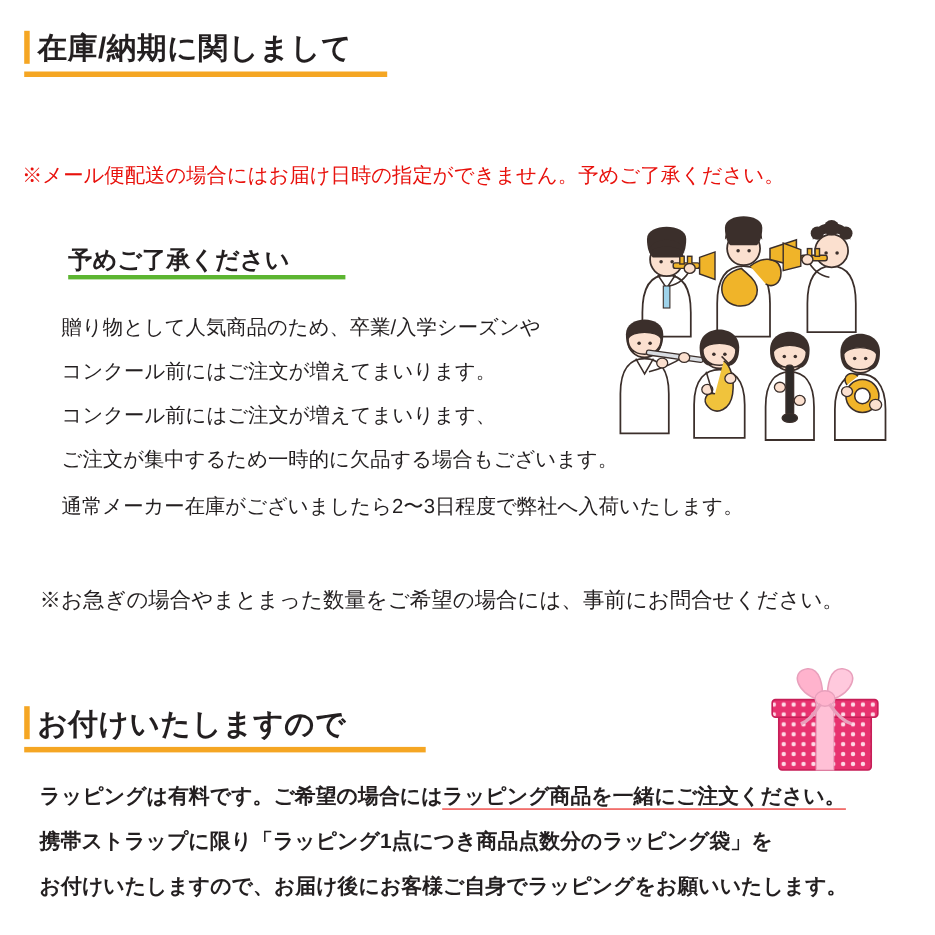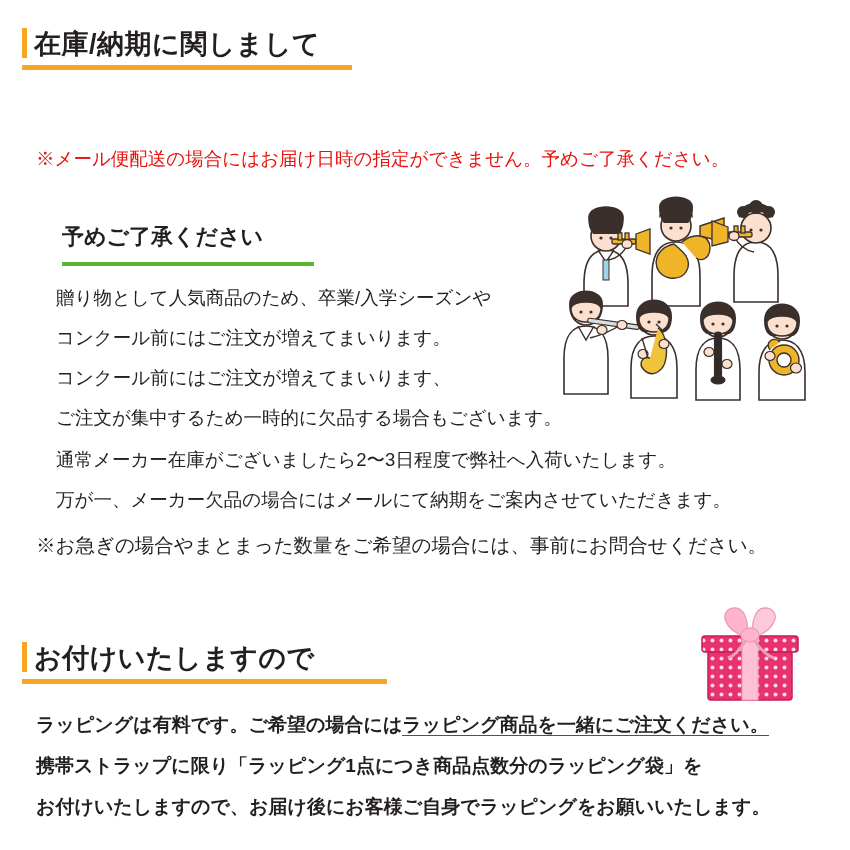--- a/index.html
+++ b/index.html
@@ -51,30 +51,30 @@
   .line {
     position: absolute;
     font-size: 19px;
     line-height: 1.45;
     white-space: nowrap;
     color: #231f20;
   }
   .line.red { color: #e8110c; }
 
   .line-p1 { left: 36px; top: 100px; }
-  .line-p2 { left: 36px; top: 146px; font-size: 18.5px; }
+  .line-p2 { left: 20px; top: 146px; font-size: 18.5px; }
 
   
   .subheading {
     position: absolute;
     left: 62px;
     top: 222px;
     font-size: 22px;
     font-weight: bold;
-    padding-bottom: 14px;
+    padding-bottom: 2px;
     color: #231f20;
   }
   .subheading .bar-bottom {
     position: absolute;
     left: 0;
     bottom: 0;
     width: 252px;
     height: 4px;
     background: #5cb531;
   }
@@ -118,21 +118,20 @@
 
   <div class="blk" id="blk-a">
     <div>贈り物として人気商品のため、卒業/入学シーズンや</div>
     <div>コンクール前にはご注文が増えてまいります。</div>
     <div>コンクール前にはご注文が増えてまいります、</div>
     <div>ご注文が集中するため一時的に欠品する場合もございます。</div>
   </div>
 
   <div class="blk" id="blk-b">
     <div>通常メーカー在庫がございましたら2〜3日程度で弊社へ入荷いたします。</div>
-    <div>万が一、メーカー欠品の場合にはメールにて納期をご案内させていただきます。</div>
   </div>
 
   <div class="note-strong">※お急ぎの場合やまとまった数量をご希望の場合には、事前にお問合せください。</div>
 
   <div class="band">
     <svg viewBox="0 0 276 230" width="276" height="230" xmlns="http://www.w3.org/2000/svg">
       <defs>
         <g id="hairA">
           <path d="M-17,-16 C-17,-30 17,-30 17,-16 C17,-6 14,-2 12,0 L-12,0 C-14,-2 -17,-6 -17,-16 Z" fill="#3b2f2b"></path>
         </g>

